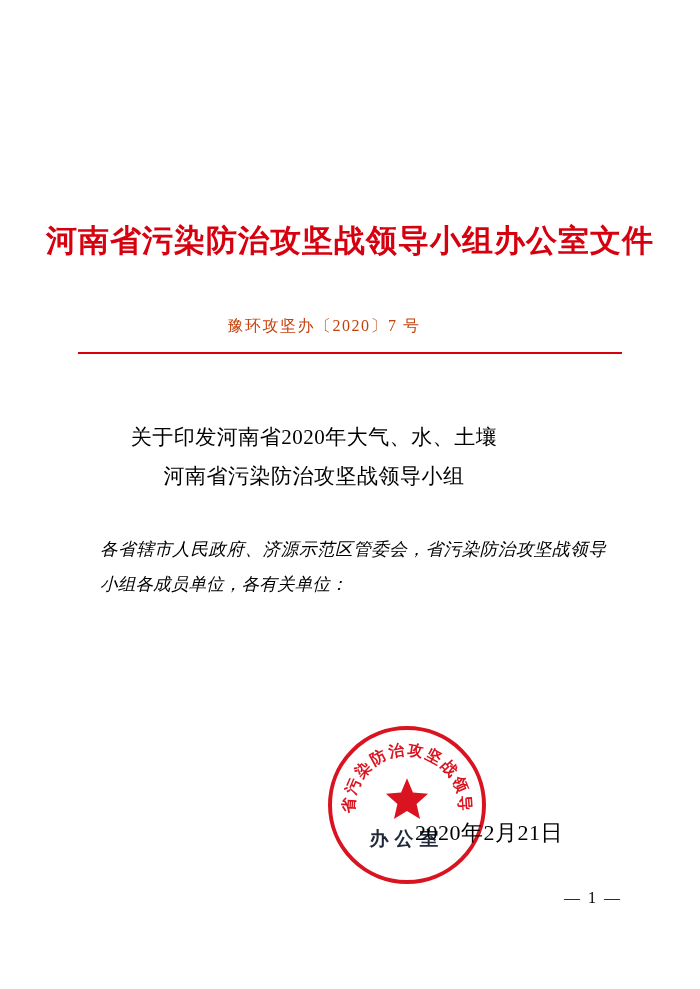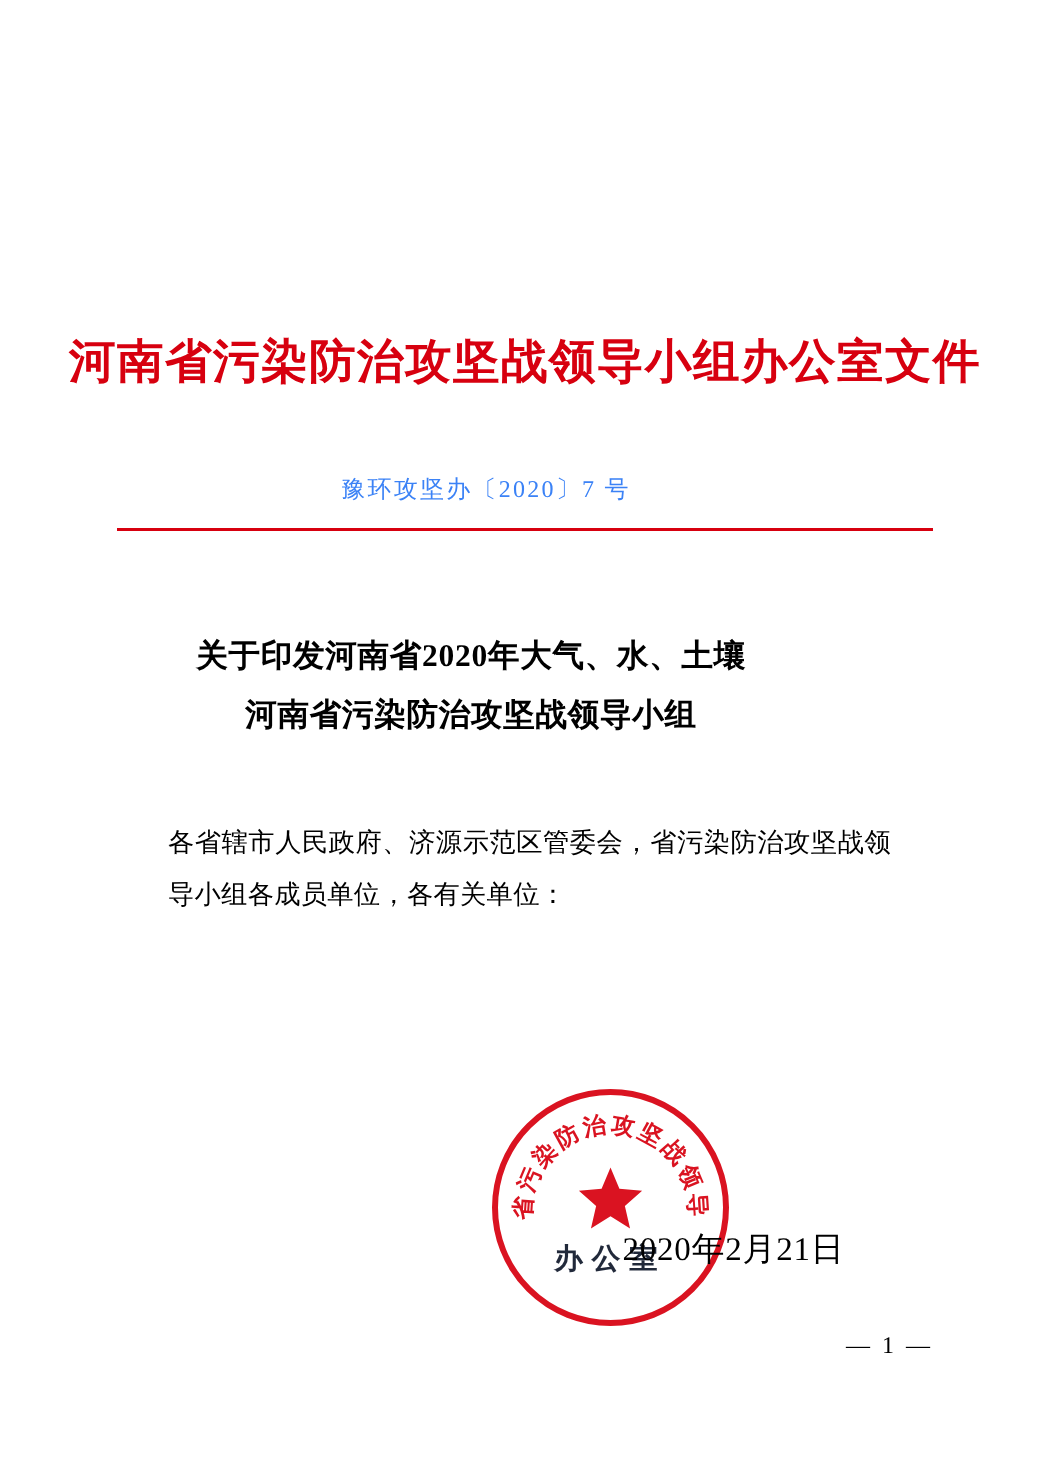--- a/index.html
+++ b/index.html
@@ -44,40 +44,40 @@
   }
 
   .doc-number {
     position: absolute;
     left: 0;
     top: 316px;
     width: 648px;
     text-align: center;
     font-size: 16px;
     letter-spacing: 1.5px;
-    color: #3b82f6;
+    color: #c2410c;
   }
 
   .red-rule {
     position: absolute;
     left: 78px;
     top: 352px;
     width: 544px;
     height: 2px;
     background: #d7000f;
   }
 
   
   .doc-title {
     position: absolute;
     left: 0;
     top: 418px;
     width: 628px;
     text-align: center;
-    font-weight: bold;
+    font-weight: normal;
     font-size: 21px;
     line-height: 1.85;
     color: #000;
     letter-spacing: 0.5px;
   }
   .doc-title .line2 { display: block; }
 
   
   .body-text {
     position: absolute;
@@ -85,21 +85,22 @@
     top: 528px;
     width: 514px;
     font-size: 17.5px;
     line-height: 2.02;
     color: #000;
     text-align: justify;
     text-justify: inter-ideograph;
     letter-spacing: 0.2px;
   }
   .body-text p {
-    margin: 16px;
+    margin: 4px;
+    font-style: italic;
   }
   .body-text p.indent {
     text-indent: 2em;
   }
 
   
   .sign-area {
     position: absolute;
     left: 96px;
     top: 720px;

